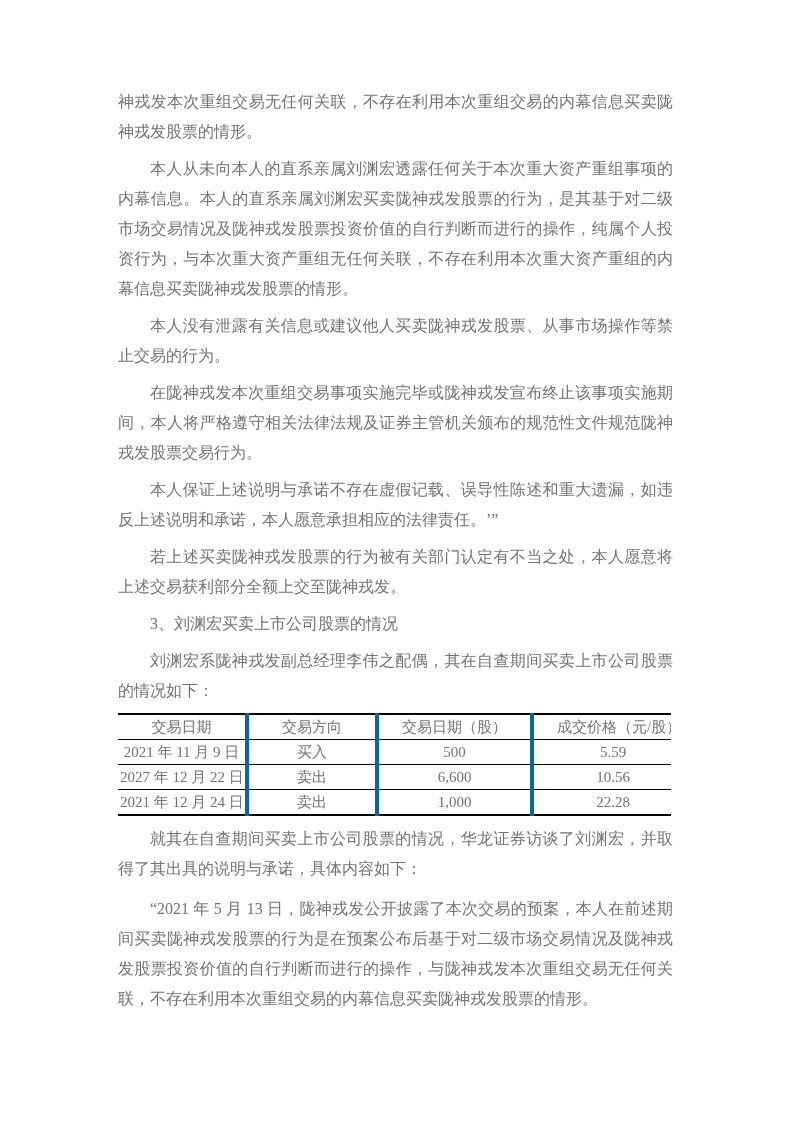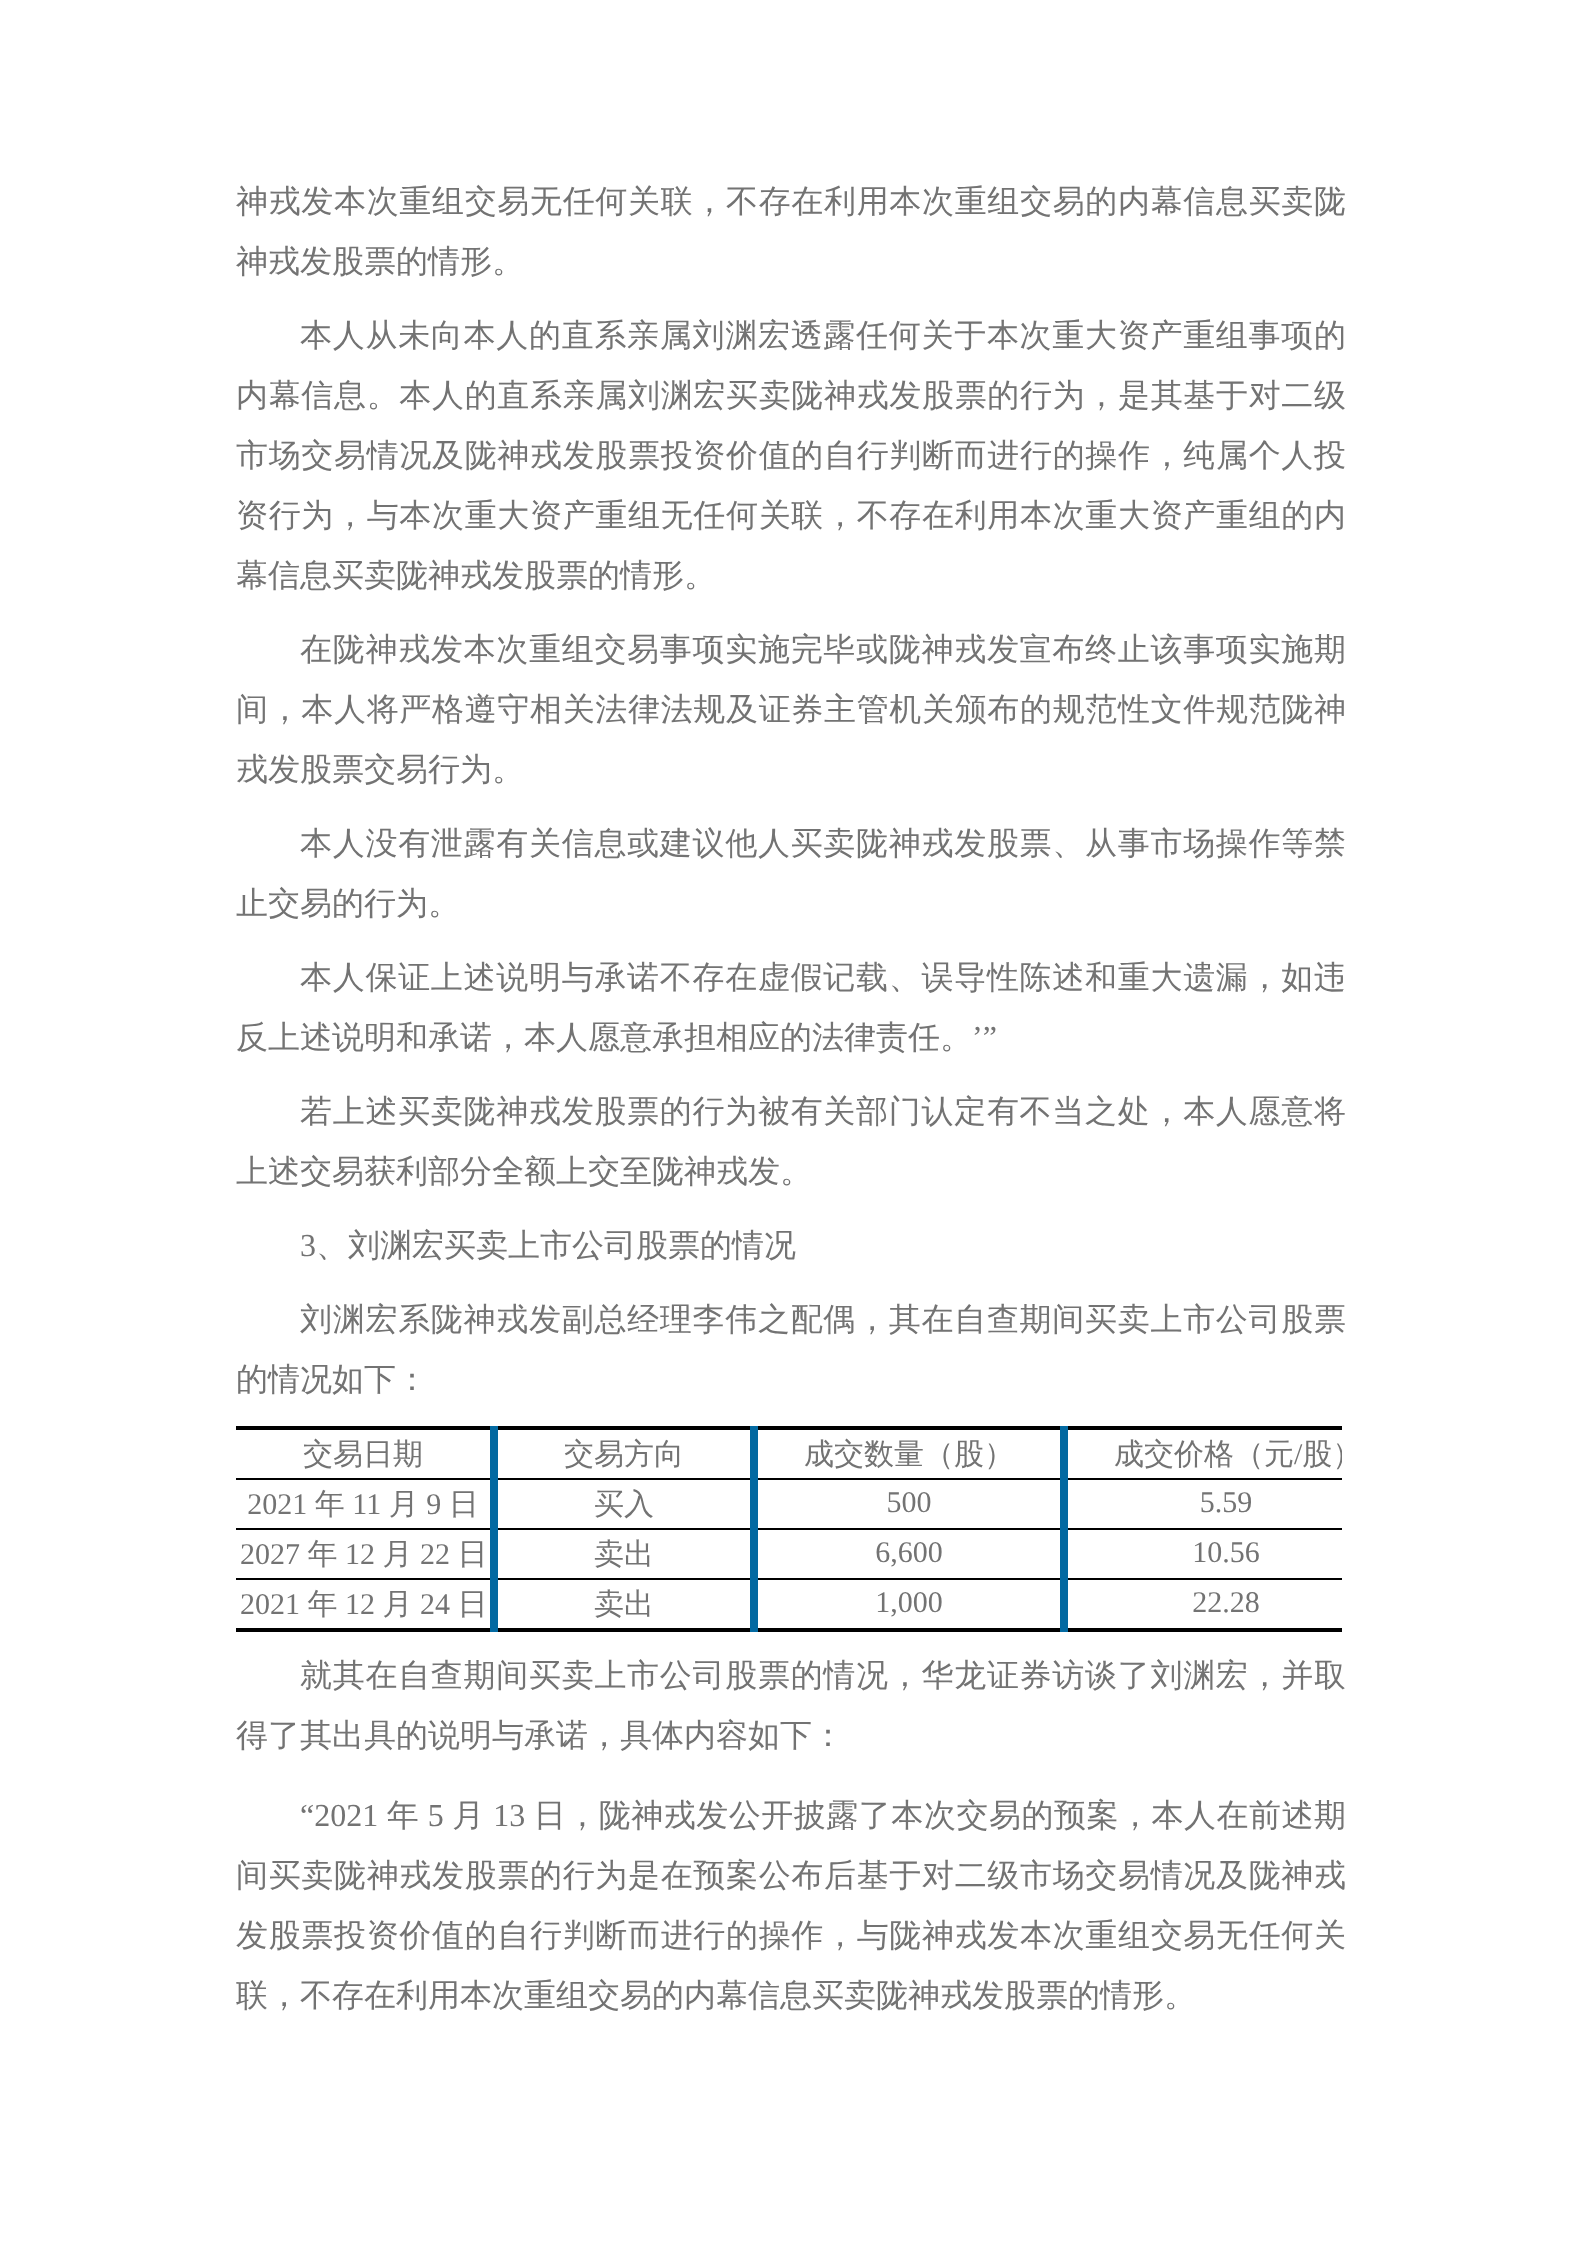--- a/index.html
+++ b/index.html
@@ -69,40 +69,40 @@
 </style>
 </head>
 <body>
 
 <div class="page">
   <div class="content">
 
     <div id="paras-before">
         <p class="para continuation">神戎发本次重组交易无任何关联，不存在利用本次重组交易的内幕信息买卖陇神戎发股票的情形。</p>
         <p class="para body">本人从未向本人的直系亲属刘渊宏透露任何关于本次重大资产重组事项的内幕信息。本人的直系亲属刘渊宏买卖陇神戎发股票的行为，是其基于对二级市场交易情况及陇神戎发股票投资价值的自行判断而进行的操作，纯属个人投资行为，与本次重大资产重组无任何关联，不存在利用本次重大资产重组的内幕信息买卖陇神戎发股票的情形。</p>
+        <p class="para body">本人没有泄露有关信息或建议他人买卖陇神戎发股票、从事市场操作等禁止交易的行为。</p>
         <p class="para body">在陇神戎发本次重组交易事项实施完毕或陇神戎发宣布终止该事项实施期间，本人将严格遵守相关法律法规及证券主管机关颁布的规范性文件规范陇神戎发股票交易行为。</p>
-        <p class="para body">本人没有泄露有关信息或建议他人买卖陇神戎发股票、从事市场操作等禁止交易的行为。</p>
         <p class="para body">本人保证上述说明与承诺不存在虚假记载、误导性陈述和重大遗漏，如违反上述说明和承诺，本人愿意承担相应的法律责任。’”</p>
         <p class="para body">若上述买卖陇神戎发股票的行为被有关部门认定有不当之处，本人愿意将上述交易获利部分全额上交至陇神戎发。</p>
         <p class="para heading">3、刘渊宏买卖上市公司股票的情况</p>
         <p class="para body">刘渊宏系陇神戎发副总经理李伟之配偶，其在自查期间买卖上市公司股票的情况如下：</p>
       </div>
 
     <table class="trades">
       <colgroup>
         <col style="width:129px">
         <col style="width:130px">
         <col style="width:155px">
         <col style="width:139px">
       </colgroup>
       <thead>
         <tr id="trades-head">
             <th>交易日期</th>
             <th>交易方向</th>
-            <th>成交数量（股）</th>
+            <th>交易日期（股）</th>
             <th>成交价格（元/股）</th>
           </tr>
       </thead>
       <tbody id="trades-body">
           <tr>
             <td>2021 年 11 月 9 日</td>
             <td>买入</td>
             <td>500</td>
             <td>5.59</td>
           </tr>

